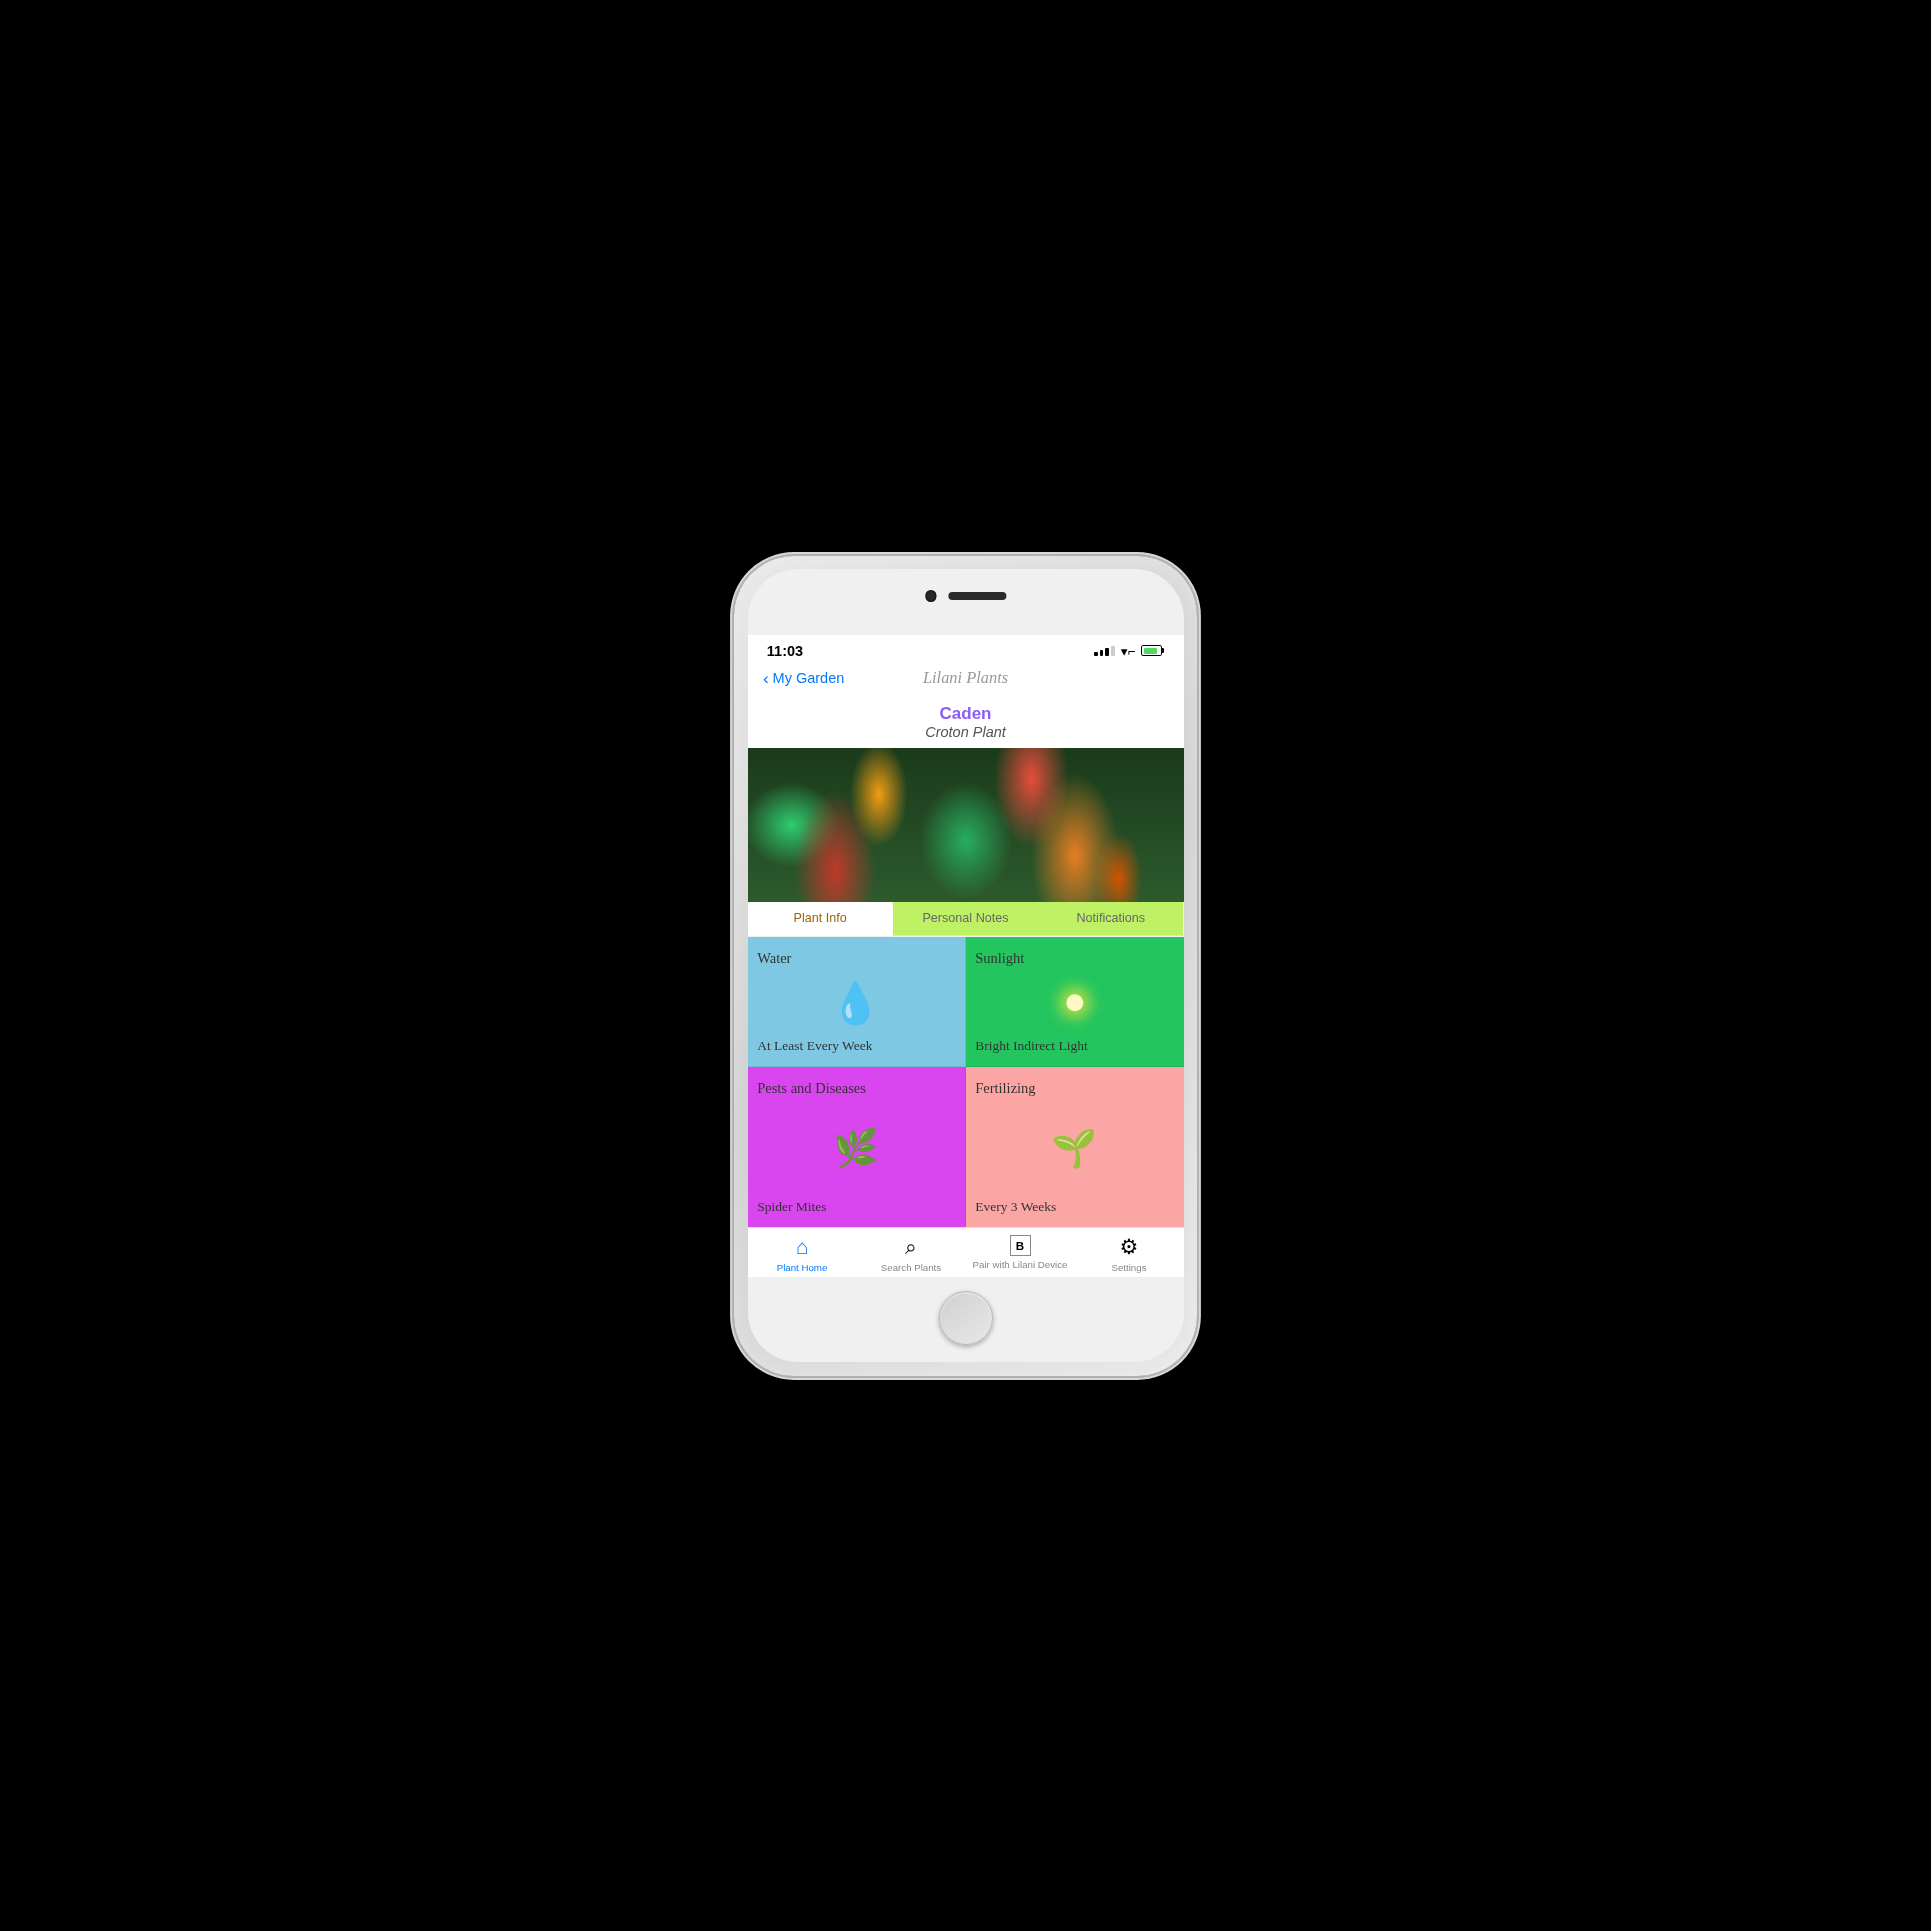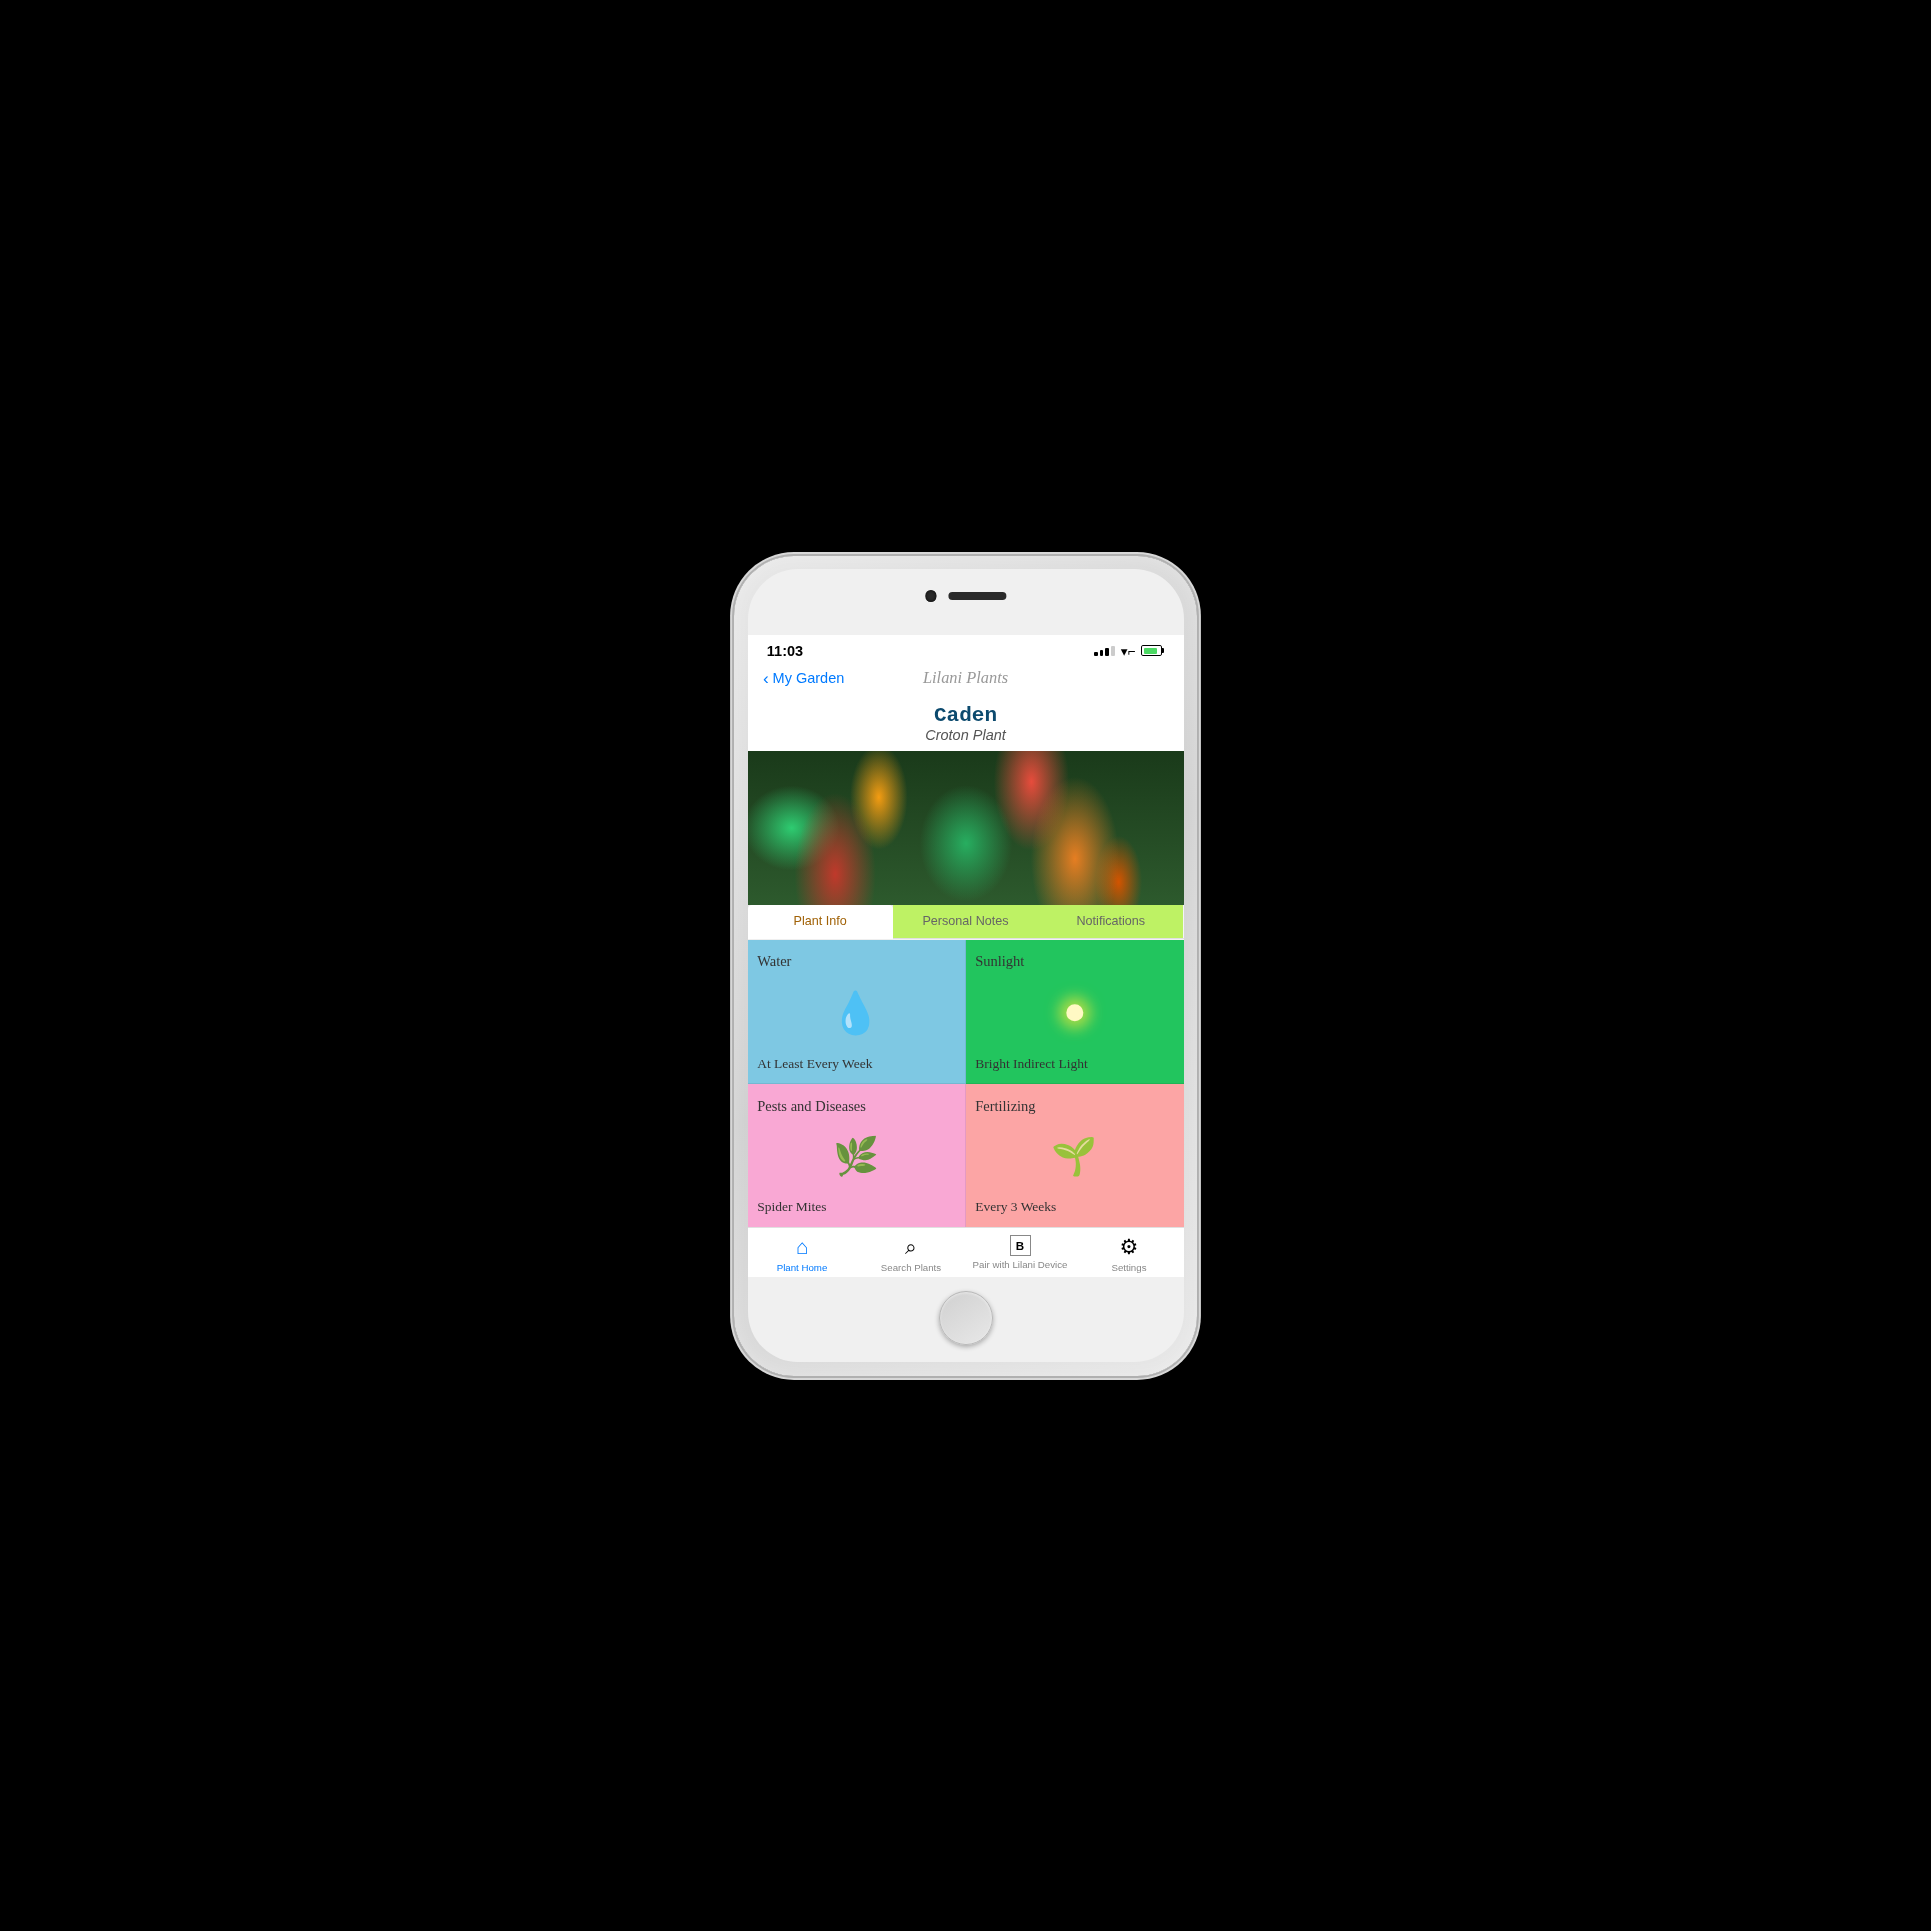--- a/index.html
+++ b/index.html
@@ -181,24 +181,23 @@
     }
 
     
     .plant-title-section {
       text-align: center;
       padding: 9.7px 15.4px 7.7px;
       background: #fff;
       flex-shrink: 0;
     }
     .plant-name {
-      font-size: 21px;
+      font-size: 17px;
       font-weight: 700;
-      color: #0c4a6e;
-      font-family: Liberation Mono, monospace;
+      color: #8b5cf6;
     }
     .plant-species {
       font-size: 14.5px;
       color: #555;
       font-style: italic;
     }
 
     
     .plant-image {
       width: 100%;
@@ -261,21 +260,21 @@
       flex-direction: column;
       align-items: flex-start;
       justify-content: space-between;
       padding: 13.5px 9.7px 11.6px;
       position: relative;
       font-family: Liberation Serif, serif;
     }
 
     .cell-water { background: #7ec8e3; }
     .cell-sunlight { background: #22c55e; }
-    .cell-pests { background: #f9a8d4; }
+    .cell-pests { background: #d946ef; gap: 16px; }
     .cell-fertilizing { background: #fca5a5; }
 
     .cell-label {
       font-size: 14.5px;
       font-weight: 500;
       color: #333;
       align-self: flex-start;
     }
 
     .cell-value {

